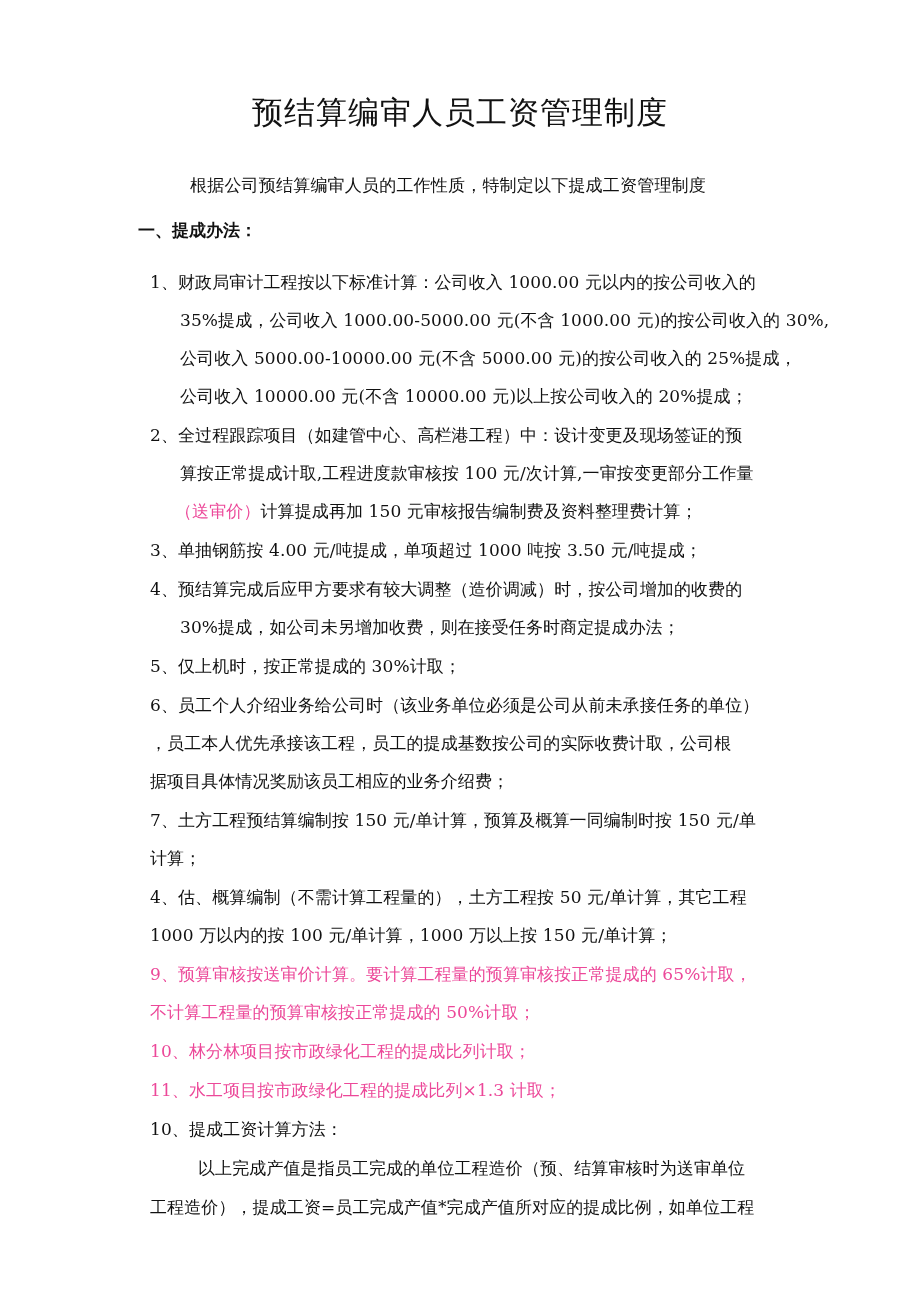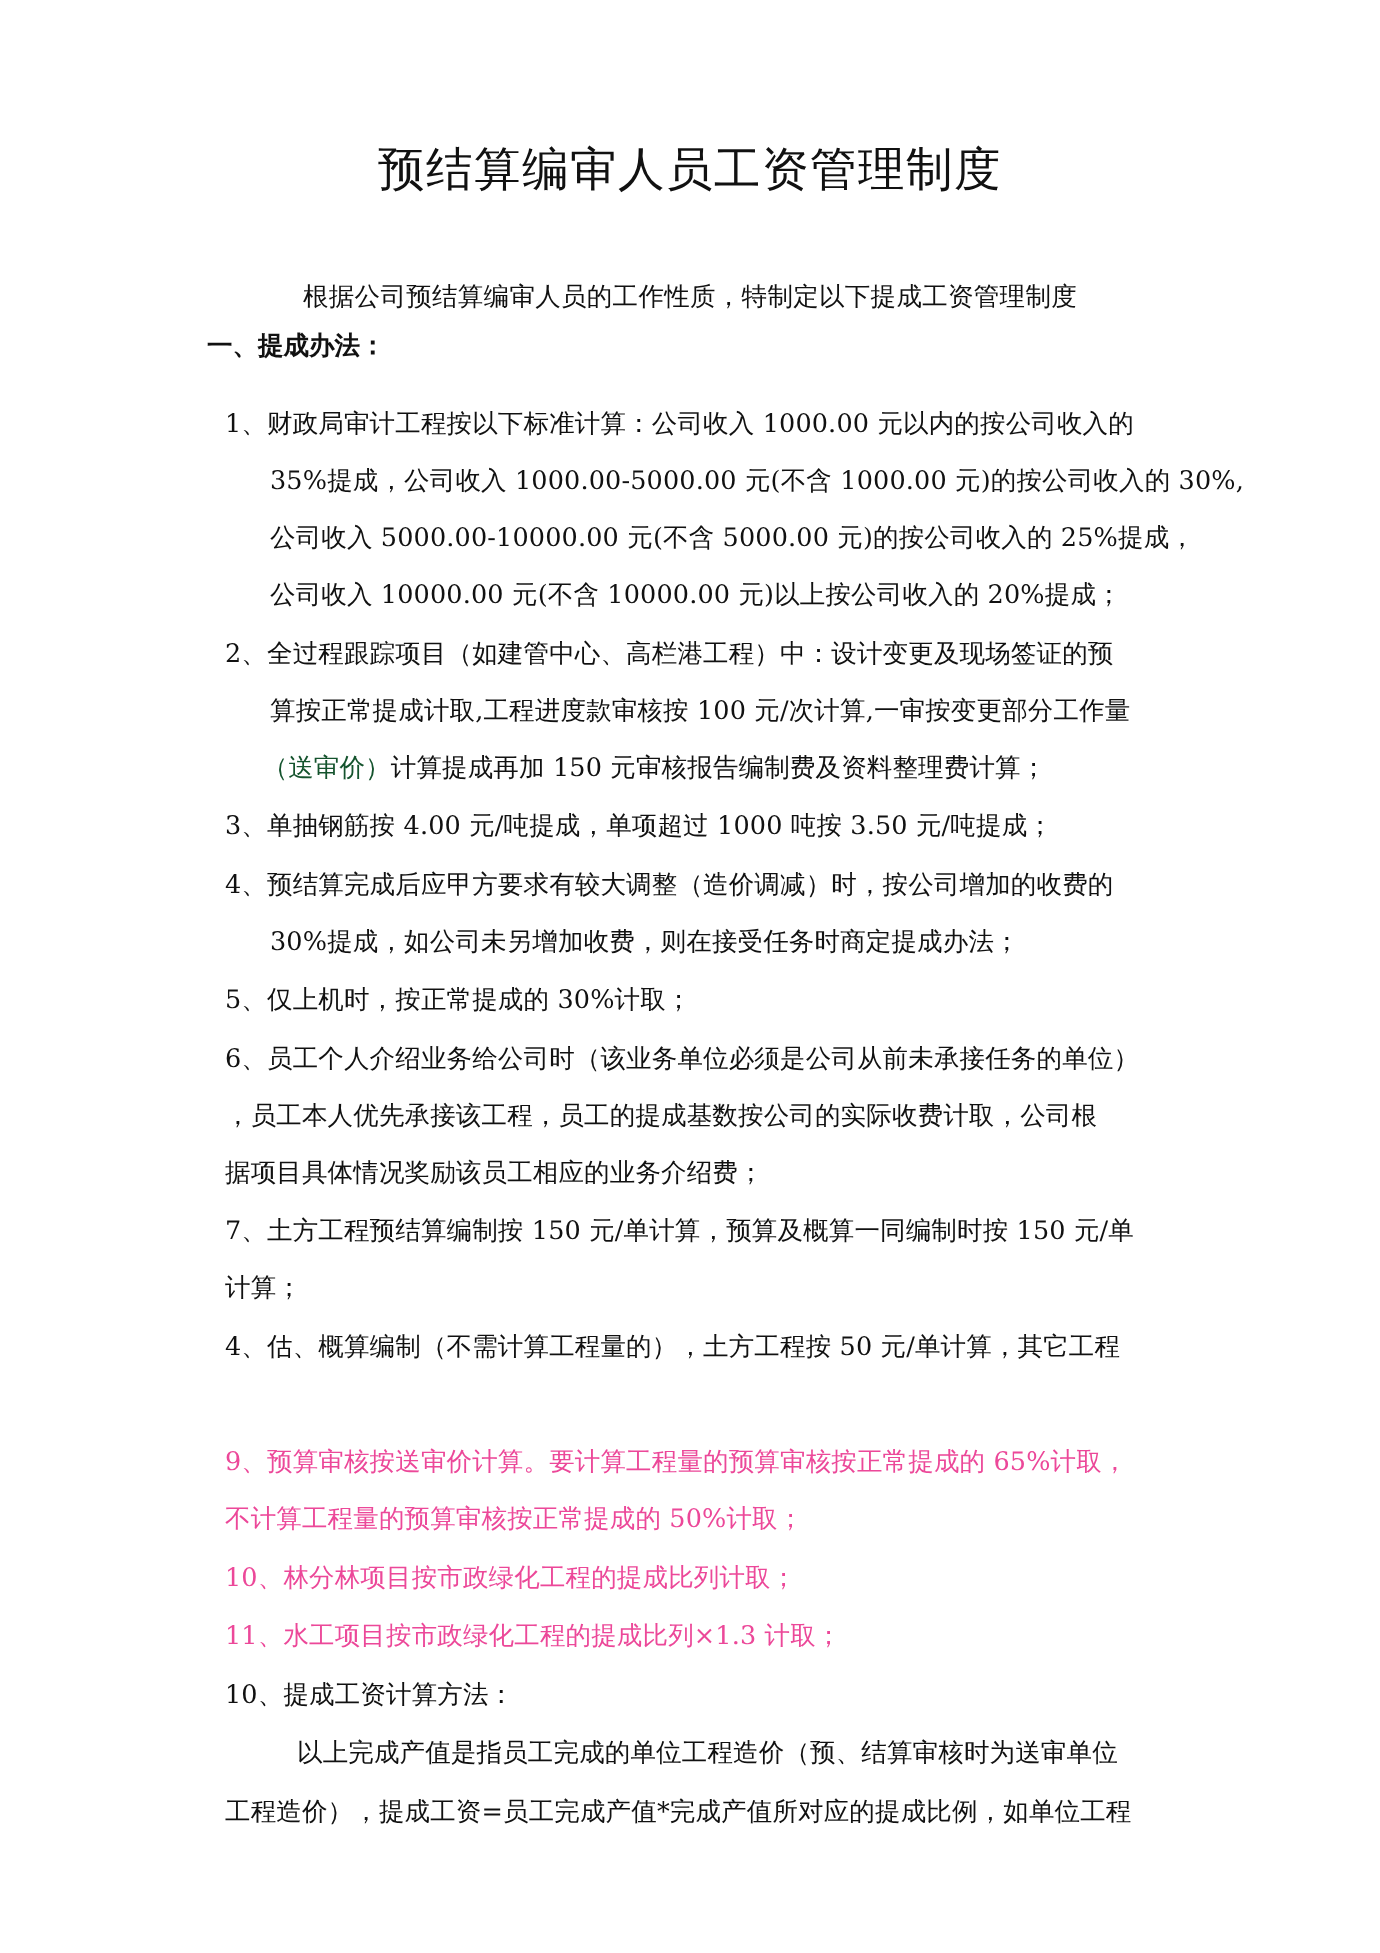--- a/index.html
+++ b/index.html
@@ -32,21 +32,21 @@
       font-size: 31px;
       letter-spacing: 1px;
       font-weight: normal;
       margin: 0;
     }
     .intro {
       position: absolute;
       top: 170px;
       left: 186px;
       font-size: 17px;
-      margin: 16px;
+      margin: 4px;
       letter-spacing: 0.2px;
     }
     .section-heading {
       position: absolute;
       top: 219px;
       left: 138px;
       font-size: 17px;
       font-weight: bold;
       margin: 0;
     }
@@ -54,21 +54,21 @@
       position: absolute;
       left: 138px;
       font-size: 17px;
       white-space: nowrap;
       margin: 12px;
       letter-spacing: 0.1px;
     }
     .indent { left: 168px; }
     .indent2 { left: 186px; }
     .red { color: #ec4899; }
-    .red-inline { color: #14532d; }
+    .red-inline { color: #ec4899; }
   </style>
 </head>
 <body>
 
 <div class="page">
 
   <h1 class="title">预结算编审人员工资管理制度</h1>
 
   <p class="intro">根据公司预结算编审人员的工作性质，特制定以下提成工资管理制度</p>
 
@@ -91,20 +91,21 @@
   <p class="line" style="top:643px">5、仅上机时，按正常提成的 30%计取；</p>
 
   <p class="line" style="top:682px">6、员工个人介绍业务给公司时（该业务单位必须是公司从前未承接任务的单位）</p>
   <p class="line" style="top:758px">据项目具体情况奖励该员工相应的业务介绍费；</p>
   <p class="line" style="top:720px">，员工本人优先承接该工程，员工的提成基数按公司的实际收费计取，公司根</p>
 
   <p class="line" style="top:797px">7、土方工程预结算编制按 150 元/单计算，预算及概算一同编制时按 150 元/单</p>
   <p class="line" style="top:835px">计算；</p>
 
   <p class="line" style="top:874px">4、估、概算编制（不需计算工程量的），土方工程按 50 元/单计算，其它工程</p>
+  <p class="line" style="top:912px">1000 万以内的按 100 元/单计算，1000 万以上按 150 元/单计算；</p>
 
   <p class="line red" style="top:951px">9、预算审核按送审价计算。要计算工程量的预算审核按正常提成的 65%计取，</p>
   <p class="line red" style="top:989px">不计算工程量的预算审核按正常提成的 50%计取；</p>
 
   <p class="line red" style="top:1028px">10、林分林项目按市政绿化工程的提成比列计取；</p>
 
   <p class="line red" style="top:1067px">11、水工项目按市政绿化工程的提成比列×1.3 计取；</p>
 
   <p class="line" style="top:1106px">10、提成工资计算方法：</p>
 

